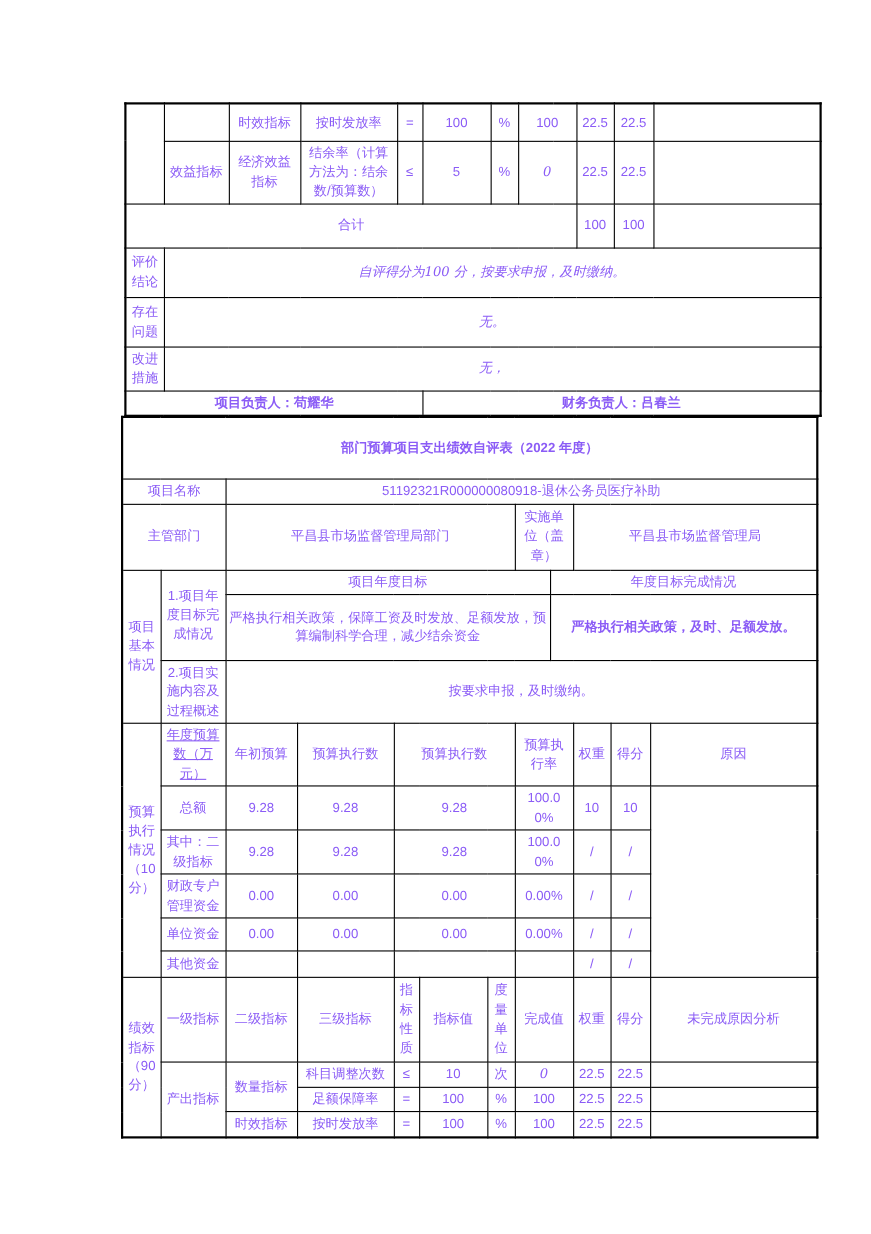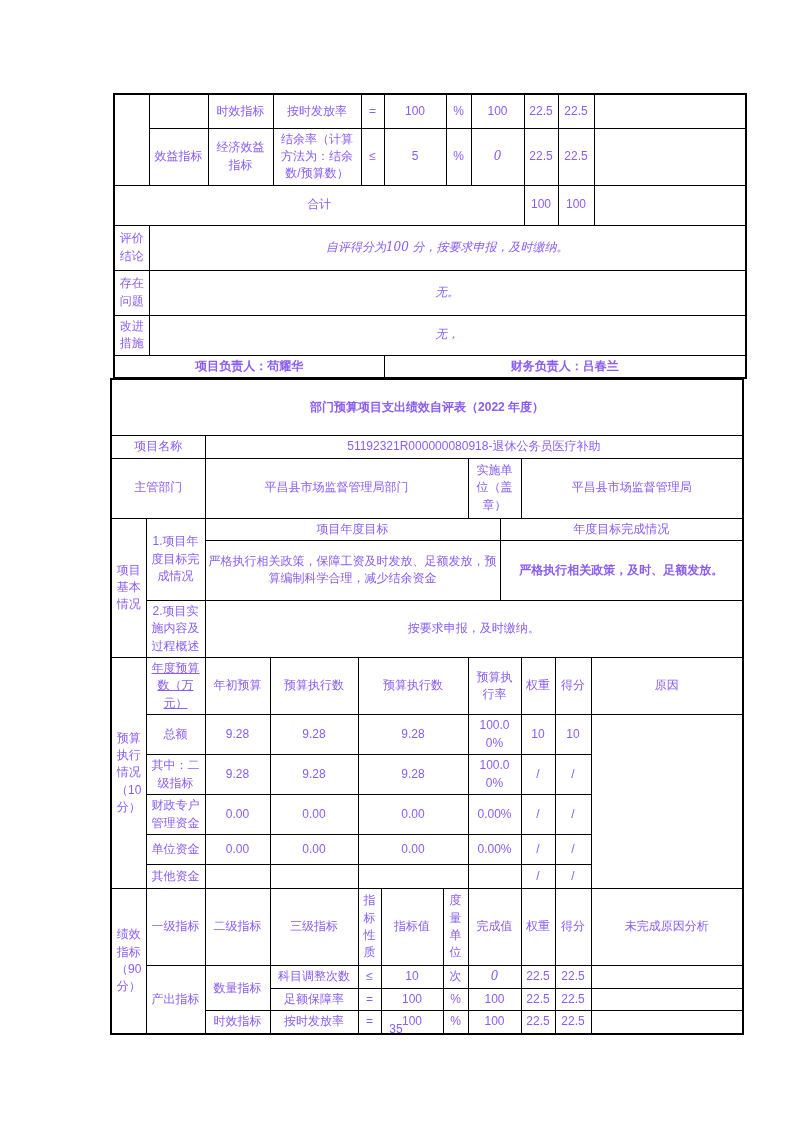--- a/index.html
+++ b/index.html
@@ -272,14 +272,13 @@
       <td>100</td>
       <td>%</td>
       <td colspan="2">100</td>
       <td>22.5</td>
       <td>22.5</td>
       <td></td>
     </tr>
   </tbody>
     </table>
 
-  <div class="pageno">35</div>
 </div>
 
 </body></html>

